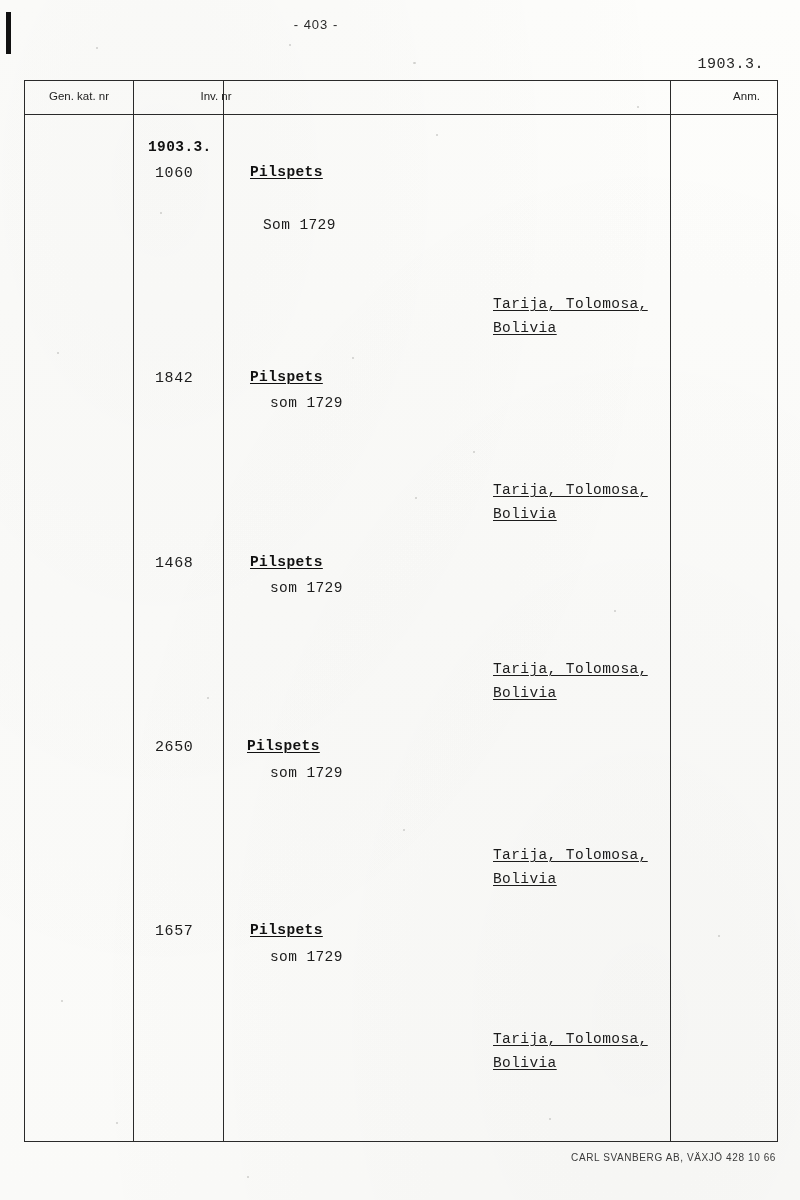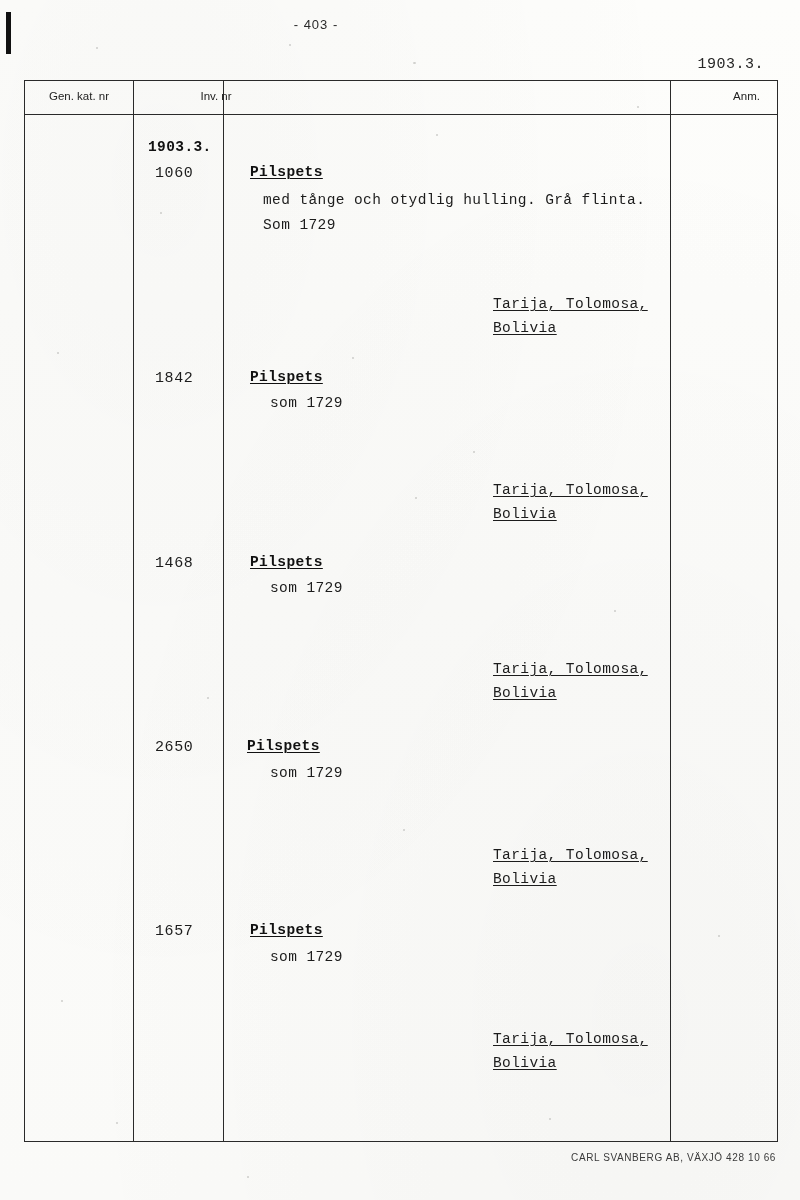--- a/index.html
+++ b/index.html
@@ -160,21 +160,20 @@
     <div class="col-head ch1">Gen. kat. nr</div>
     <div class="col-head ch2">Inv. nr</div>
     <div class="col-head ch3">Anm.</div>
 
     <div class="body-area">
 
       <div class="tw heavy" style="left:123px; top:24px;">1903.3.</div>
 
       <div class="inv" style="position:absolute; left:130px; top:50px;">1060</div>
       <div class="tw u heavy" style="left:225px; top:49px;">Pilspets</div>
-      <div class="tw" style="left:238px; top:77px;">med tånge och otydlig hulling. Grå flinta.</div>
       <div class="tw" style="left:238px; top:102px;">Som 1729</div>
       <div class="tw u" style="left:468px; top:181px;">Tarija, Tolomosa,</div>
       <div class="tw u" style="left:468px; top:205px;">Bolivia</div>
 
       <div class="inv" style="position:absolute; left:130px; top:255px;">1842</div>
       <div class="tw u heavy" style="left:225px; top:254px;">Pilspets</div>
       <div class="tw" style="left:245px; top:280px;">som 1729</div>
       <div class="tw u" style="left:468px; top:367px;">Tarija, Tolomosa,</div>
       <div class="tw u" style="left:468px; top:391px;">Bolivia</div>
 

